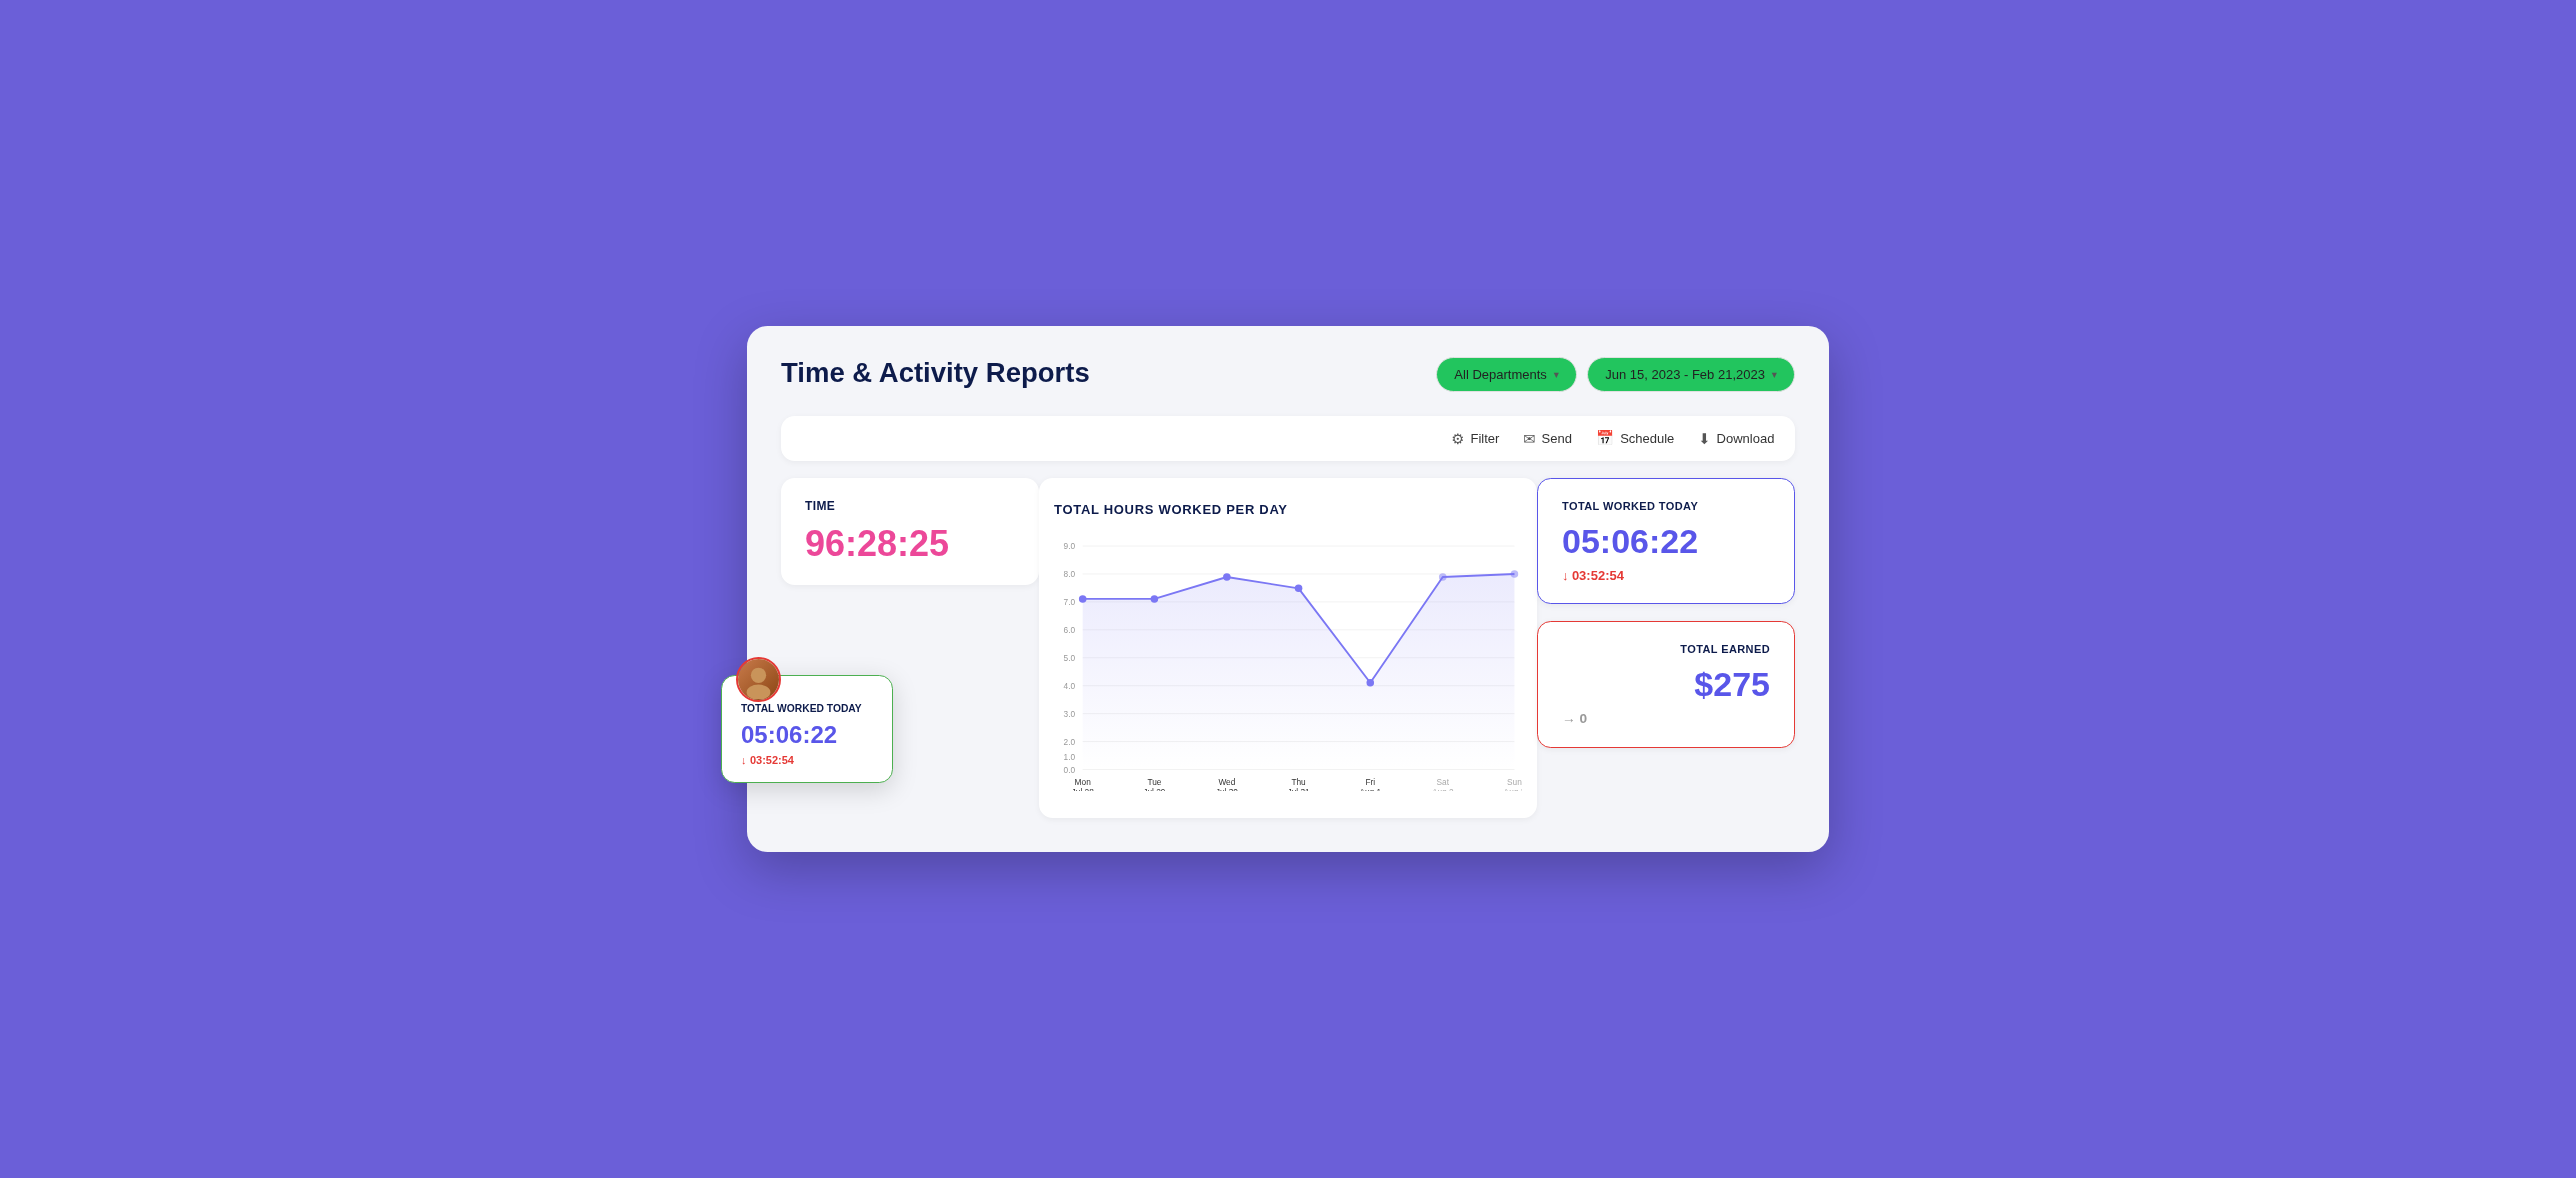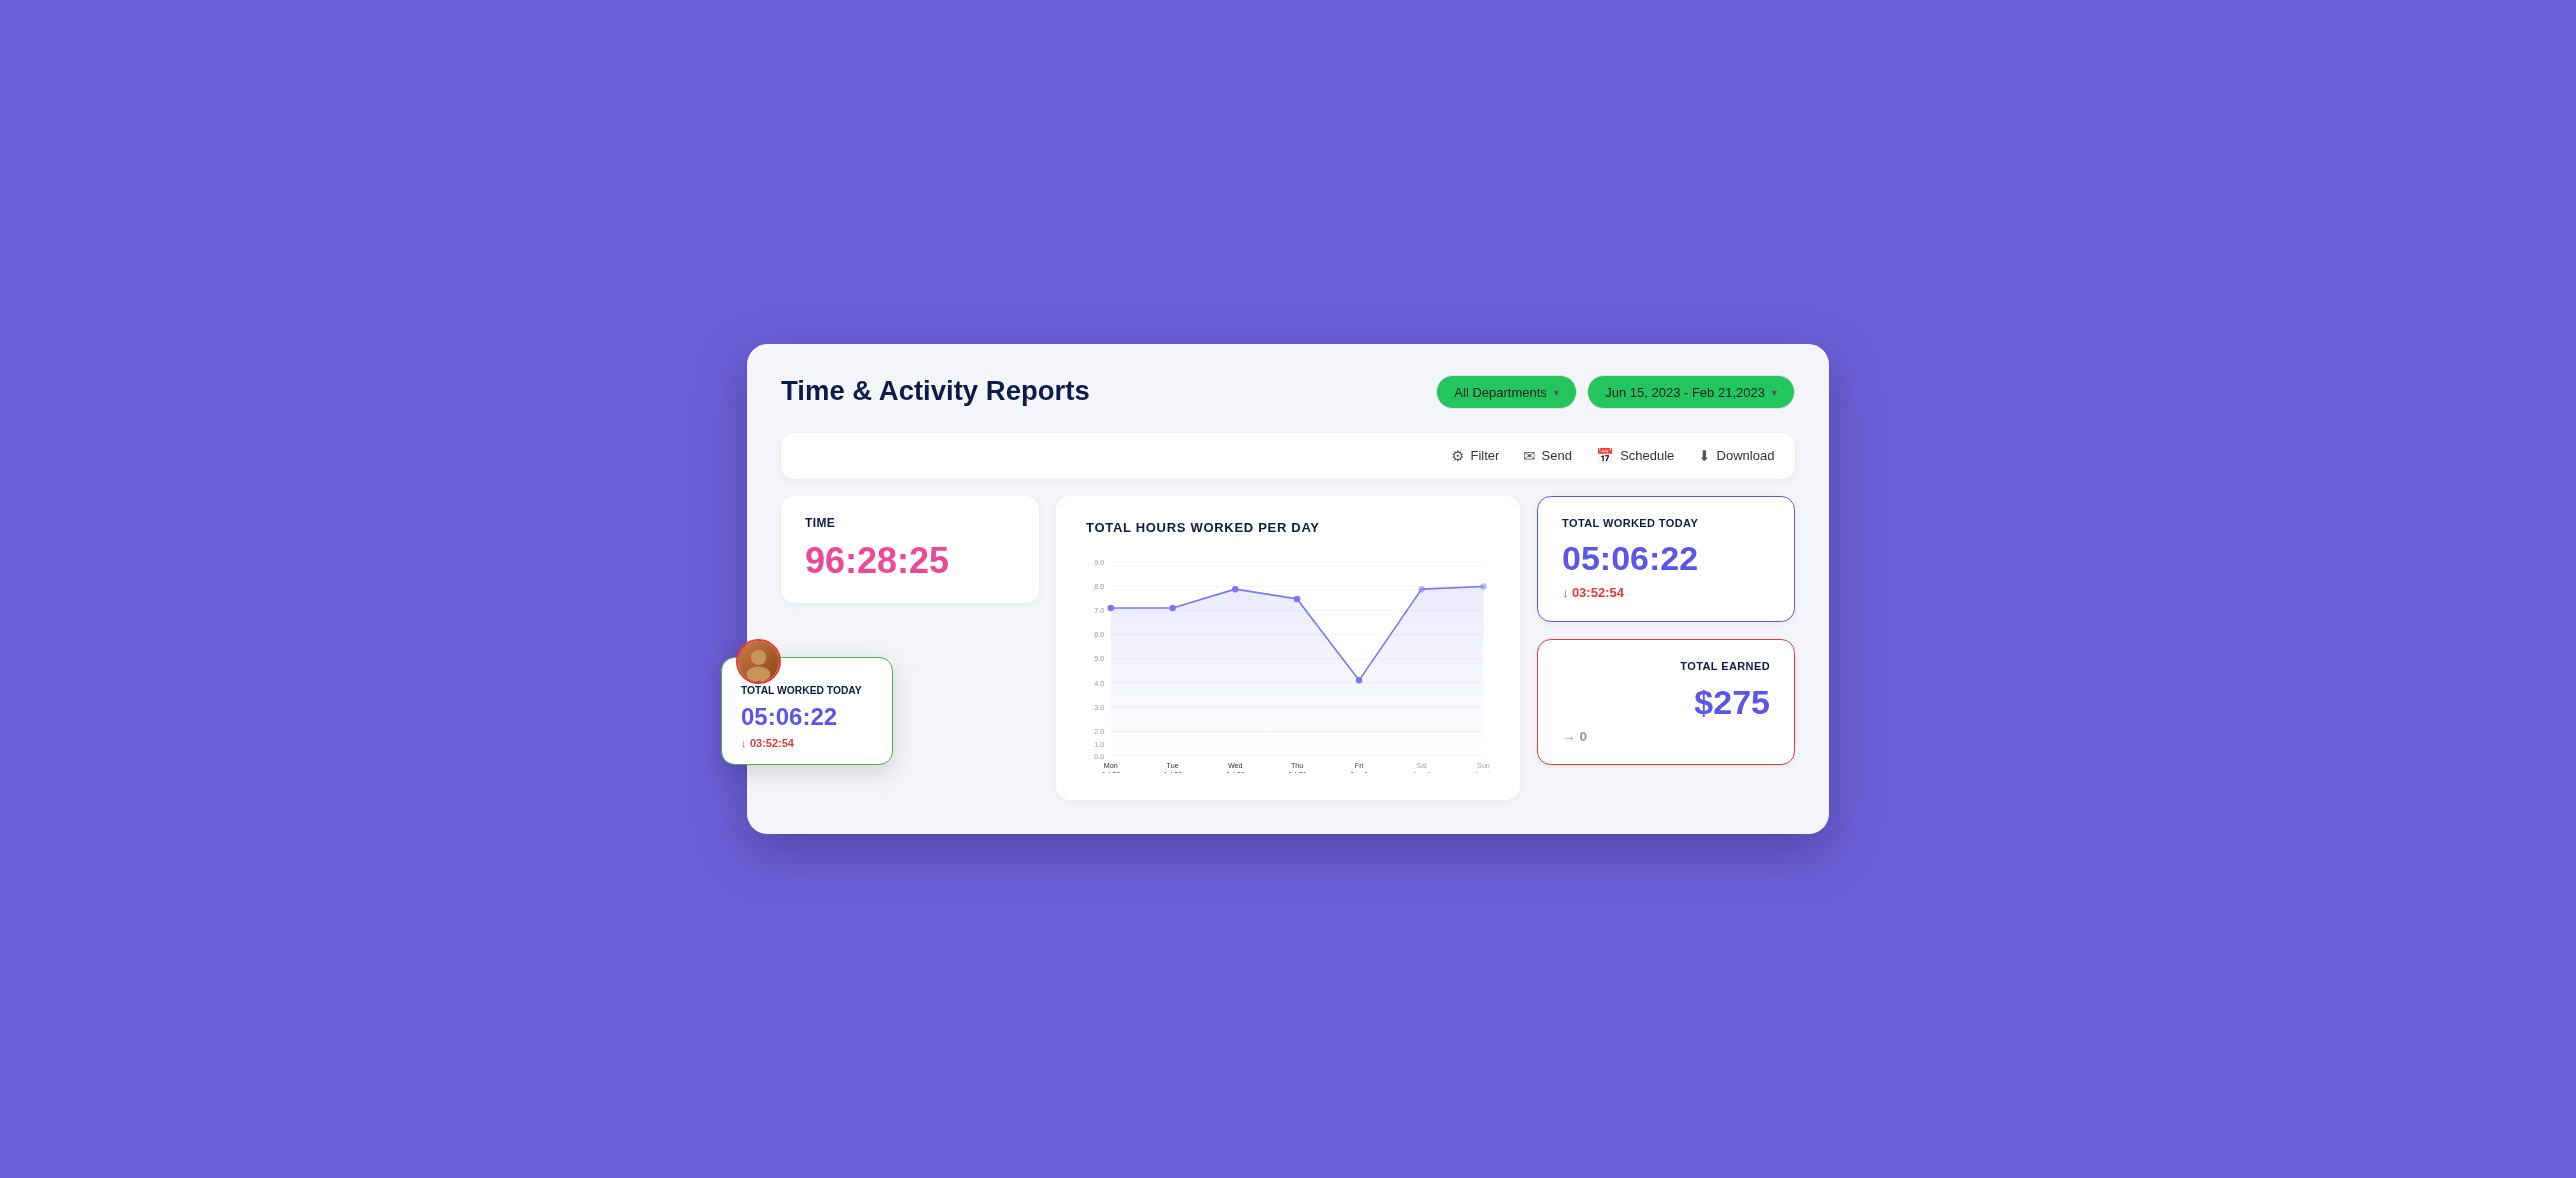--- a/index.html
+++ b/index.html
@@ -71,21 +71,21 @@
       color: #333;
       cursor: pointer;
       font-weight: 500;
     }
     .toolbar-icon { font-size: 14.6px; color: #555; }
 
     
     .main-content {
       display: grid;
       grid-template-columns: 258px 1fr 258px;
-      gap: 17px;
+      gap: 0;
       align-items: start;
     }
 
     
     .left-cards { display: flex; flex-direction: column; gap: 17px; }
     .stat-card {
       background: #fff;
       border-radius: 13.7px;
       padding: 20.6px 24px;
       box-shadow: 0 1.7px 6.9px rgba(0,0,0,0.05);
@@ -100,21 +100,21 @@
     .stat-card .card-value {
       font-size: 36px;
       font-weight: 700;
       color: #ec4899;
     }
 
     
     .chart-card {
       background: #fff;
       border-radius: 13.7px;
-      padding: 24px 30px;
+      padding: 24px 15px;
       box-shadow: 0 1.7px 6.9px rgba(0,0,0,0.05);
     }
     .chart-title {
       font-size: 13px;
       font-weight: 700;
       color: #0d1b4b;
       letter-spacing: 0.7px;
       margin-bottom: 17px;
     }
     .chart-area { width: 100%; }

